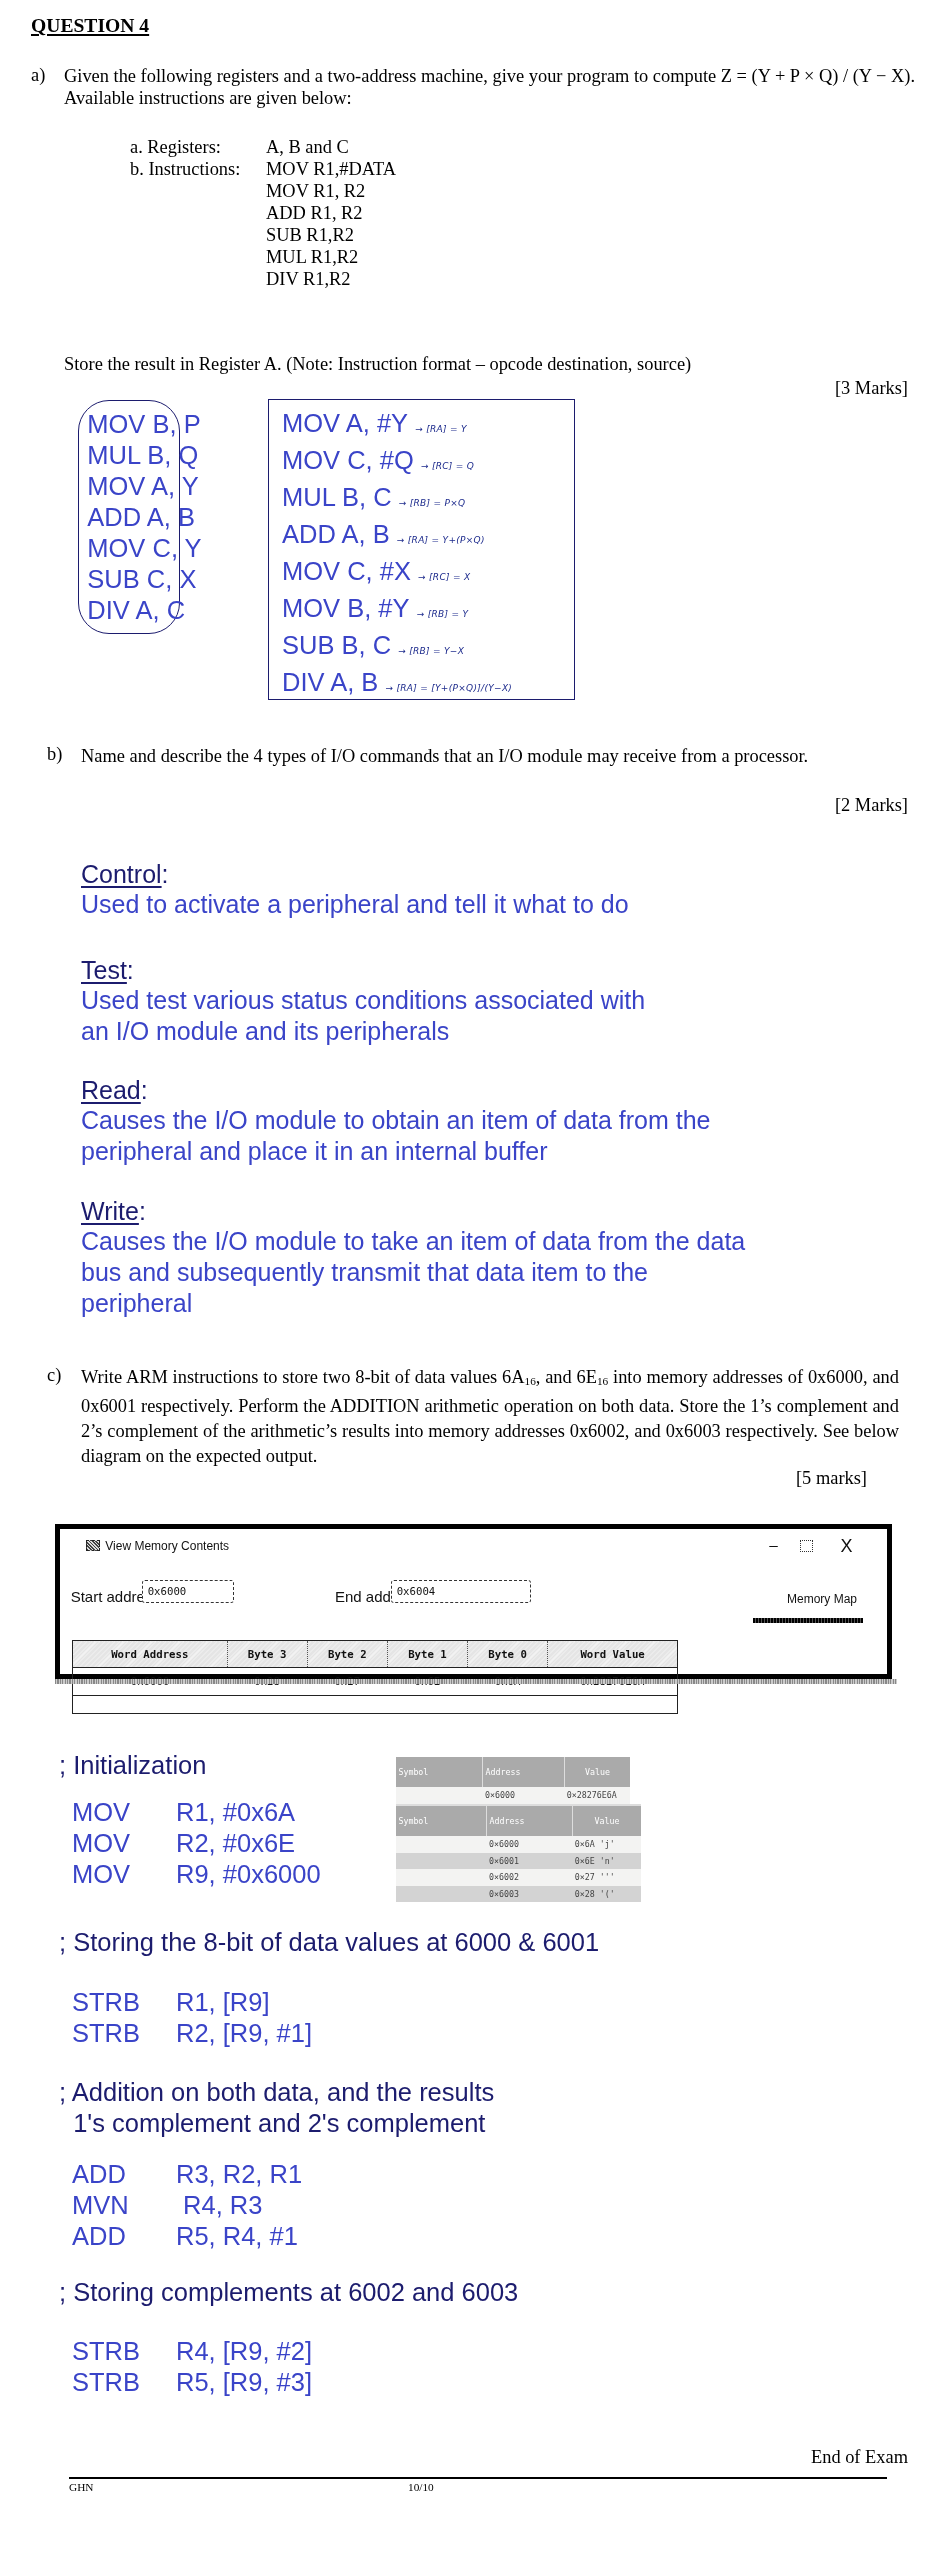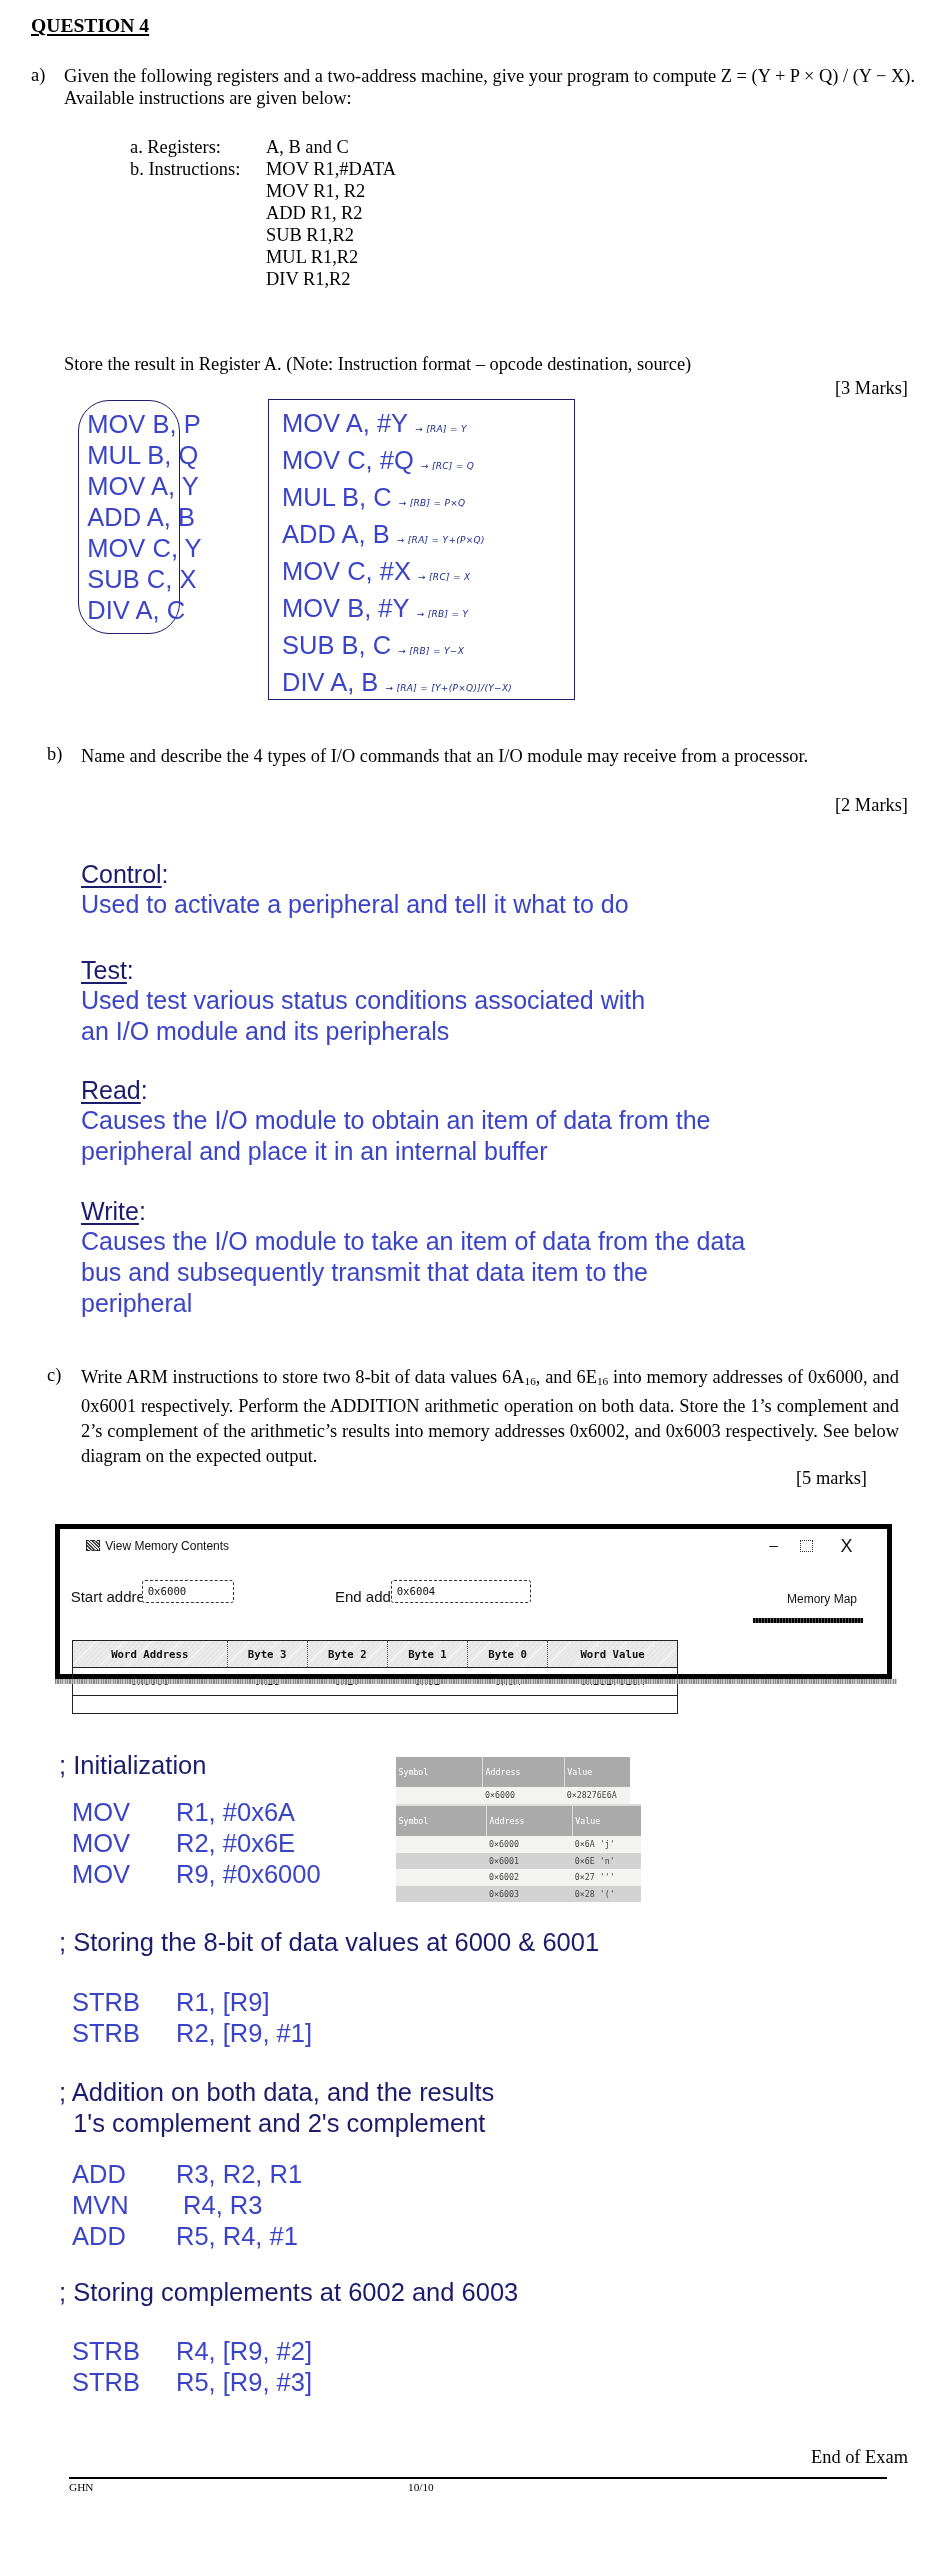--- a/index.html
+++ b/index.html
@@ -87,21 +87,21 @@
   #c-store1 { left: 59px; top: 1928px; }
   #c-store1-code { left: 72px; top: 1987px; }
   #c-add { left: 59px; top: 2077px; line-height: 31px; }
   #c-add-code { left: 72px; top: 2159px; }
   #c-store2 { left: 59px; top: 2278px; }
   #c-store2-code { left: 72px; top: 2336px; }
 
   
   .sym-table { border-collapse: collapse; font-size: 8.3px; color: #444; }
   .sym-table th { background: #aaaaaa; color: #fff; text-align: left; font-weight: normal; height: 30px; padding: 0 2.4px; border-right: 0.6px solid #ddd; }
-  .sym-table th:last-child { border-right: none; }
+  .sym-table th:last-child { border-right: none; text-align: center; }
   .sym-table td { height: 16.6px; padding: 0 2.4px; }
   .sym-table tr.r-light td { background: #f3f3f2; }
   .sym-table tr.r-dark td { background: #d3d3d3; }
   #sym-1 { left: 396px; top: 1757px; width: 234px; }
   #sym-2 { left: 396px; top: 1804px; width: 245px; border-top: 2.4px solid #ddd; }
   .sym-table col.c1 { width: 37%; }
   .sym-table col.c2 { width: 35%; }
 
   
   #end-exam { right: 36px; top: 2447px; font-size: 18.4px; }

